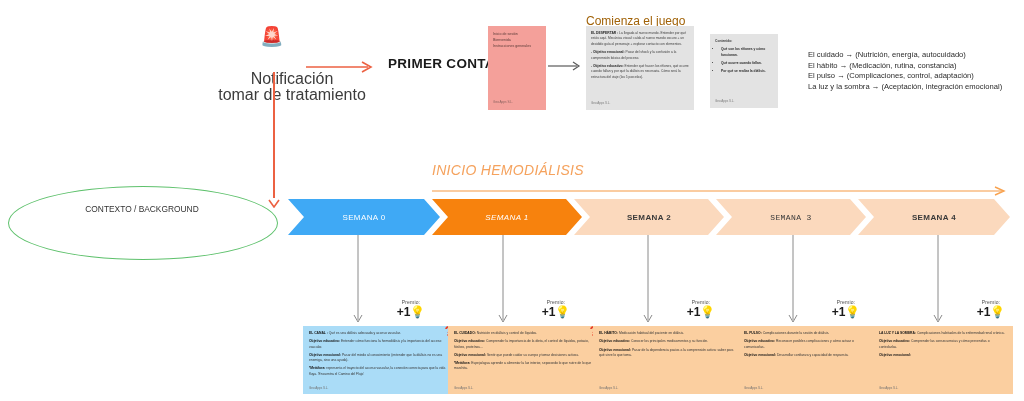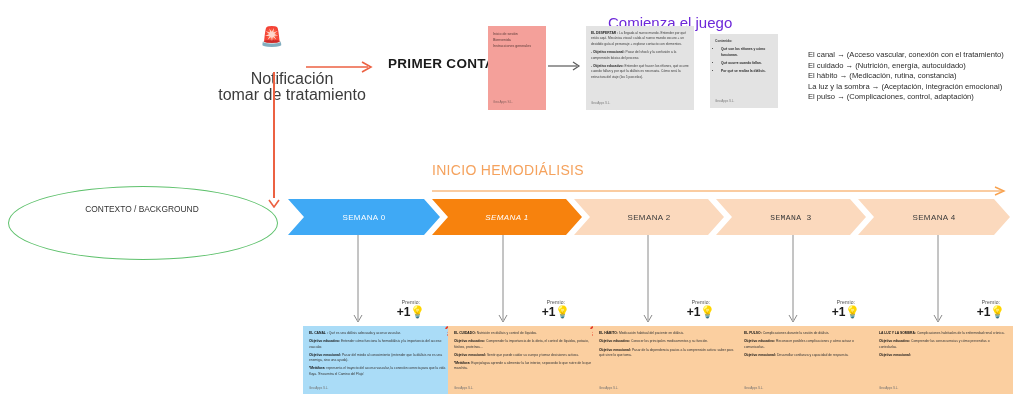--- a/index.html
+++ b/index.html
@@ -27,21 +27,21 @@
   #vline-notif{left:273px;top:72px;width:2px;height:126px;background:#ec6142;}
   #vline-notif-head{left:268px;top:196px;width:12px;height:12px;}
 
   
   .card{box-sizing:border-box;position:absolute;}
   #card-login{left:488px;top:26px;width:58px;height:84px;background:#f4a09a;padding:5px 5px 0 5px;}
   .card-lines{font-size:3.6px;line-height:6px;color:#5a3b38;}
   .card-foot{position:absolute;left:5px;bottom:6px;font-size:3.1px;color:#8a625e;}
 
   
-  #game-title{left:608px;top:14px;font-size:15px;color:#6d28d9;}
+  #game-title{left:586px;top:14px;font-size:12px;color:#a16207;}
 
   
   #arrow-login-game{left:548px;top:60px;width:36px;height:12px;}
 
   
   #card-despertar{left:586px;top:26px;width:108px;height:84px;background:#e3e3e3;padding:5px;}
   #card-contenido{left:710px;top:34px;width:68px;height:74px;background:#e3e3e3;padding:5px;}
   .g-lines{font-size:3.3px;line-height:5.4px;color:#3b3b3b;}
   .g-lines b{color:#1f1f1f;}
   .g-foot{position:absolute;left:5px;bottom:5px;font-size:3px;color:#7a7a7a;}
@@ -49,21 +49,21 @@
   .g-ul li{margin-bottom:2.5px;font-weight:bold;color:#2a2a2a;}
 
   
   #legend{left:808px;top:50px;width:210px;font-size:7.6px;line-height:10.6px;color:#2b2b2b;}
 
   
   #ellipse-ctx{left:8px;top:186px;width:268px;height:72px;border:1.4px solid #5ec16c;border-radius:50%;}
   #ellipse-label{left:8px;top:203px;width:268px;text-align:center;font-size:8.4px;line-height:12px;color:#333;}
 
   
-  #hemo-title{left:432px;top:162px;font-size:14px;color:#f5a25d;letter-spacing:.3px;}
+  #hemo-title{left:432px;top:162px;font-size:14px;color:#f5a25d;letter-spacing:.3px;font-style:italic;}
   #hemo-axis{left:432px;top:186px;width:580px;height:10px;}
 
   
   .chev{position:absolute;top:199px;height:36px;display:flex;align-items:center;justify-content:center;}
   .chev span{font-size:8px;letter-spacing:.4px;}
 
   
   .conn{position:absolute;width:12px;}
   .conn svg{display:block;}
 
@@ -138,52 +138,51 @@
     <ul class="g-ul" id="contenido-bullets">
         <li>Qué son los riñones y cómo funcionan.</li>
         <li>Qué ocurre cuando fallan.</li>
         <li>Por qué se realiza la diálisis.</li>
       </ul>
   </div>
   <div class="g-foot">Geo Apps S.L.</div>
 </div>
 
 <div class="abs" id="legend">
-    <div>El canal → (Acceso vascular, conexión con el tratamiento)</div>
     <div>El cuidado → (Nutrición, energía, autocuidado)</div>
     <div>El hábito → (Medicación, rutina, constancia)</div>
+    <div>El pulso → (Complicaciones, control, adaptación)</div>
     <div>La luz y la sombra → (Aceptación, integración emocional)</div>
-    <div>El pulso → (Complicaciones, control, adaptación)</div>
   </div>
 
 <div class="abs" id="ellipse-ctx"></div>
 <div class="abs" id="ellipse-label">
   <div>CONTEXTO / BACKGROUND</div>
 </div>
 
 <div class="abs" id="hemo-title">INICIO HEMODIÁLISIS</div>
 <svg class="abs" id="hemo-axis" viewBox="0 0 580 10">
   <line x1="0" y1="5" x2="570" y2="5" stroke="#f8bb82" stroke-width="1.4"></line>
   <polyline points="563,1 572,5 563,9" fill="none" stroke="#f8a24f" stroke-width="1.4"></polyline>
 </svg>
 
 <div id="chevrons">
     <div class="chev" style="left: 288px; width: 152px; background: rgb(63, 169, 245); clip-path: polygon(0px 0px, calc(100% - 16px) 0px, 100% 50%, calc(100% - 16px) 100%, 0px 100%, 16px 50%);">
       <span style="color: rgb(255, 255, 255);">SEMANA 0</span>
     </div>
     <div class="chev" style="left: 432px; width: 150px; background: rgb(247, 130, 13); clip-path: polygon(0px 0px, calc(100% - 16px) 0px, 100% 50%, calc(100% - 16px) 100%, 0px 100%, 16px 50%);">
       <span style="color: rgb(255, 255, 255); font-style: italic;">SEMANA 1</span>
     </div>
-    <div class="chev" style="left: 574px; width: 150px; background: rgb(251, 217, 189); clip-path: polygon(0px 0px, calc(100% - 16px) 0px, 100% 50%, calc(100% - 16px) 100%, 0px 100%, 16px 50%);">
+    <div class="chev" style="left: 574px; width: 150px; background: rgb(251, 217, 189); clip-path: polygon(0px 0px, calc(100% - 16px) 0px, 100% 50%, calc(100% - 16px) 100%, 0px 100%, 16px 50%); font-weight: bold;">
       <span style="color: rgb(58, 58, 58);">SEMANA 2</span>
     </div>
     <div class="chev" style="left: 716px; width: 150px; background: rgb(251, 217, 189); clip-path: polygon(0px 0px, calc(100% - 16px) 0px, 100% 50%, calc(100% - 16px) 100%, 0px 100%, 16px 50%);">
       <span style="color: rgb(58, 58, 58); font-family: Liberation Mono, monospace;">SEMANA 3</span>
     </div>
-    <div class="chev" style="left: 858px; width: 152px; background: rgb(251, 217, 189); clip-path: polygon(0px 0px, calc(100% - 16px) 0px, 100% 50%, calc(100% - 16px) 100%, 0px 100%, 16px 50%);">
+    <div class="chev" style="left: 858px; width: 152px; background: rgb(251, 217, 189); clip-path: polygon(0px 0px, calc(100% - 16px) 0px, 100% 50%, calc(100% - 16px) 100%, 0px 100%, 16px 50%); font-weight: bold;">
       <span style="color: rgb(58, 58, 58);">SEMANA 4</span>
     </div>
   </div>
 
 <div id="connectors">
     <div class="conn" style="left: 352px; top: 235px;">
       <svg width="12" height="92" viewBox="0 0 12 92">
         <line x1="6" y1="0" x2="6" y2="85" stroke="#8a8a8a" stroke-width="1"></line>
         <polyline points="2,80 6,87 10,80" fill="none" stroke="#8a8a8a" stroke-width="1"></polyline>
       </svg>

